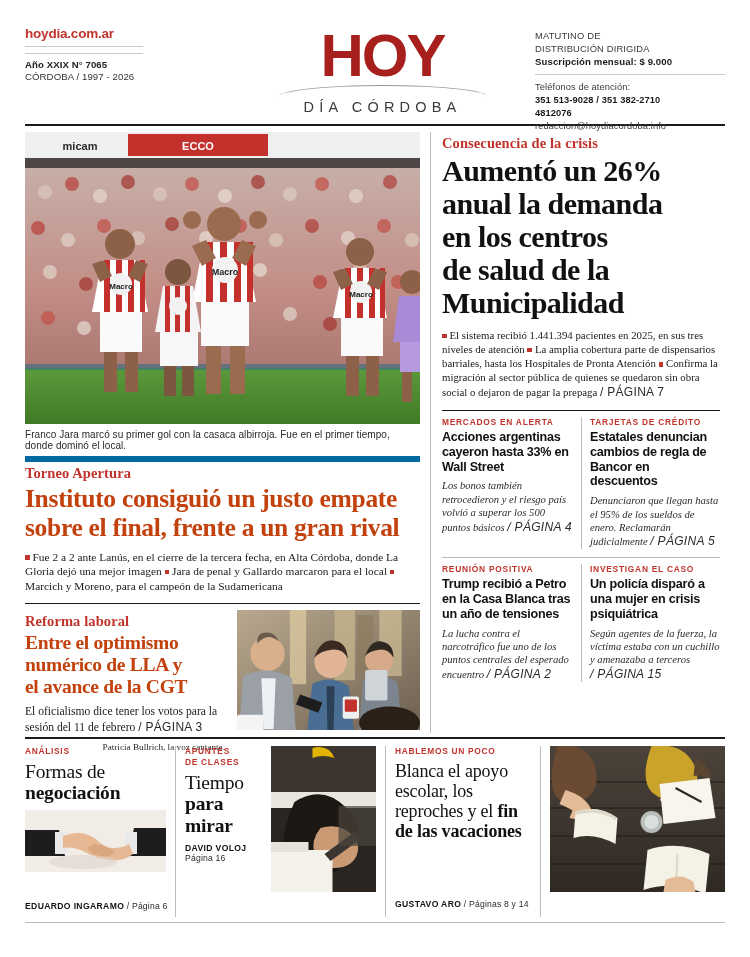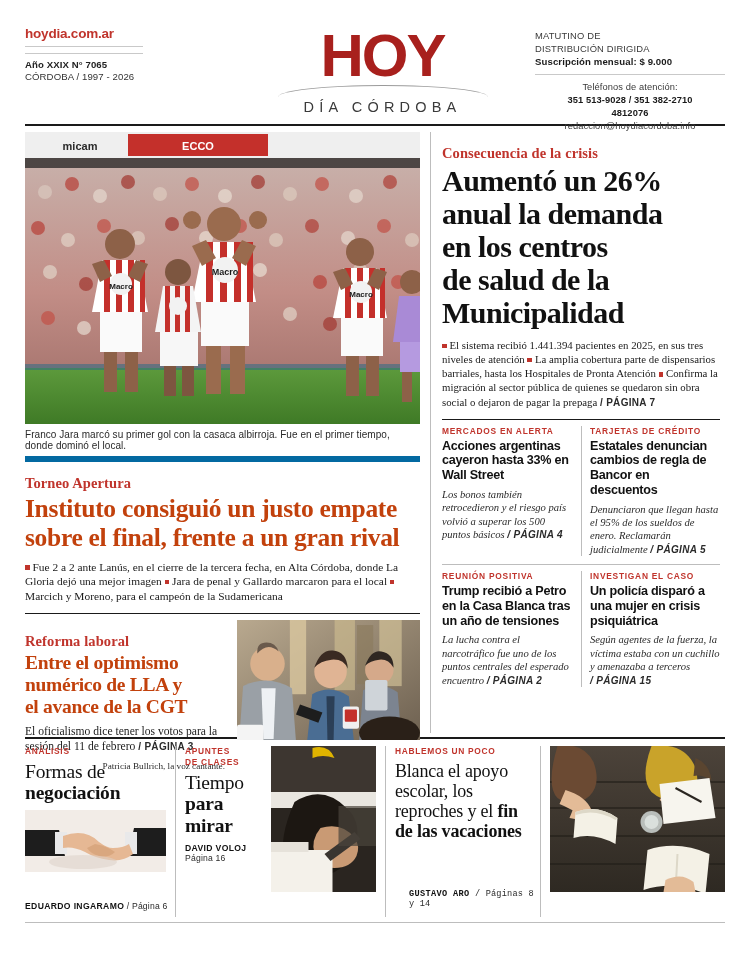--- a/index.html
+++ b/index.html
@@ -79,21 +79,21 @@
     letter-spacing: 5.2px;
     color: #3a3a3a;
     margin-top: 2px;
     font-weight: normal;
   }
 
   .mh-right { width: 190px; padding-top: 4px; }
   .mh-r-line { font-size: 9.4px; color: #3a3a3a; line-height: 1.34; letter-spacing: .15px;}
   .mh-r-strong { font-size: 9.6px; font-weight: bold; color: #1a1a1a; line-height: 1.4; letter-spacing: .1px;}
   .mh-r-rule { border-top: 1px solid #c9c9c9; margin: 5px 0 6px; }
-  .mh-r-small { font-size: 9.3px; color: #3a3a3a; line-height: 1.42; letter-spacing: .1px; text-align: center;}
+  .mh-r-small { font-size: 9.3px; color: #3a3a3a; line-height: 1.42; letter-spacing: .1px;}
   .mh-r-small.bold { font-weight: bold; color: #1a1a1a; }
 
   .top-rule { border-top: 2.5px solid #1a1a1a; margin: 4px 0 0; }
 
   
   .body-grid {
     display: flex;
     height: 607px;
     padding-top: 6px;
   }
@@ -115,21 +115,21 @@
     border-bottom: 6px solid #0369a1;
     letter-spacing: .05px;
   }
 
   .kicker {
     color: #c0342c;
     font-family: "Liberation Serif", serif;
     font-weight: bold;
     font-size: 14.5px;
     letter-spacing: .1px;
-    margin-top: 13px;
+    margin-top: 3px;
   }
   .kicker-sans {
     color: #c0342c;
     font-family: "Liberation Sans", sans-serif;
     font-weight: bold;
     font-size: 8.4px;
     letter-spacing: .75px;
     text-transform: uppercase;
   }
 
@@ -151,22 +151,22 @@
   }
   .bsq {
     display: inline-block;
     width: 4.5px; height: 4.5px;
     background: #c0342c;
     margin: 0 3px 1px 0;
     vertical-align: middle;
   }
   .pageref {
     font-family: "Liberation Sans", sans-serif;
-    font-weight: bold;
-    font-size: 10px;
+    font-weight: normal;
+    font-size: 12px;
     letter-spacing: .3px;
     color: #2a2a2a;
     text-transform: uppercase;
     white-space: nowrap;
   }
 
   .hr-dark { border-top: 1.6px solid #1a1a1a; margin: 9px 0 0; }
 
   
   .reforma { display: flex; padding-top: 6px; }
@@ -290,21 +290,21 @@
   }
   .sc1-credit { position: absolute; bottom: 6px; left: 0; }
 
   .sc2-txt { width: 86px; padding-right: 6px; }
   .sc2-photo {
     flex: 1; height: 146px;
     overflow: hidden; position: relative;
     background: #26221c;
   }
   .sc3-title { font-size: 18px; line-height: 1.12; margin-top: 4px; }
-  .sc3-credit { position: absolute; bottom: 8px; left: 23px; font-family: Liberation Mono, monospace; }
+  .sc3-credit { position: absolute; bottom: 8px; left: 9px; }
   .sc4-photo {
     width: 100%; height: 146px;
     overflow: hidden; position: relative;
     background: #3a332c;
   }
 
   .bottom-rule { border-top: 1px solid #bdbdbd; margin-top: 5px; }
 
   
   .ph { position: absolute; inset: 0; width: 100%; height: 100%; display: block; }

